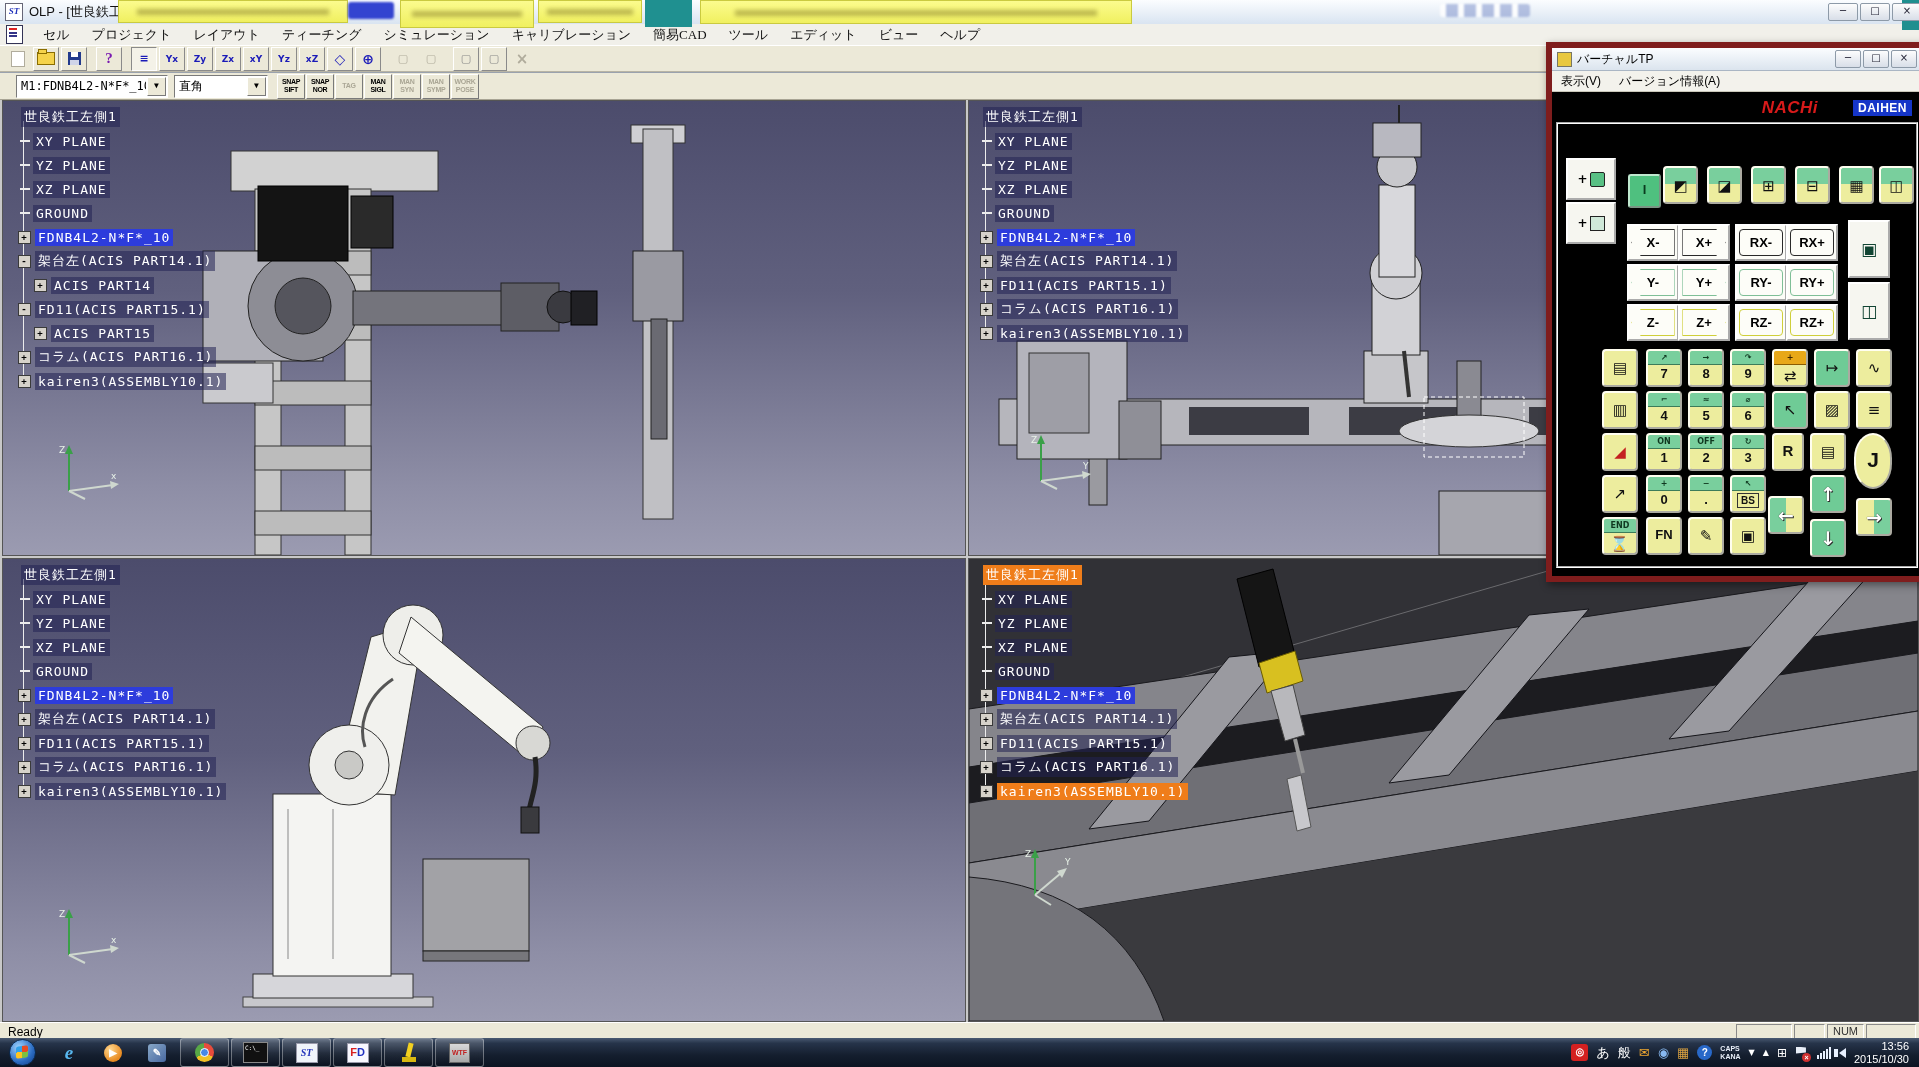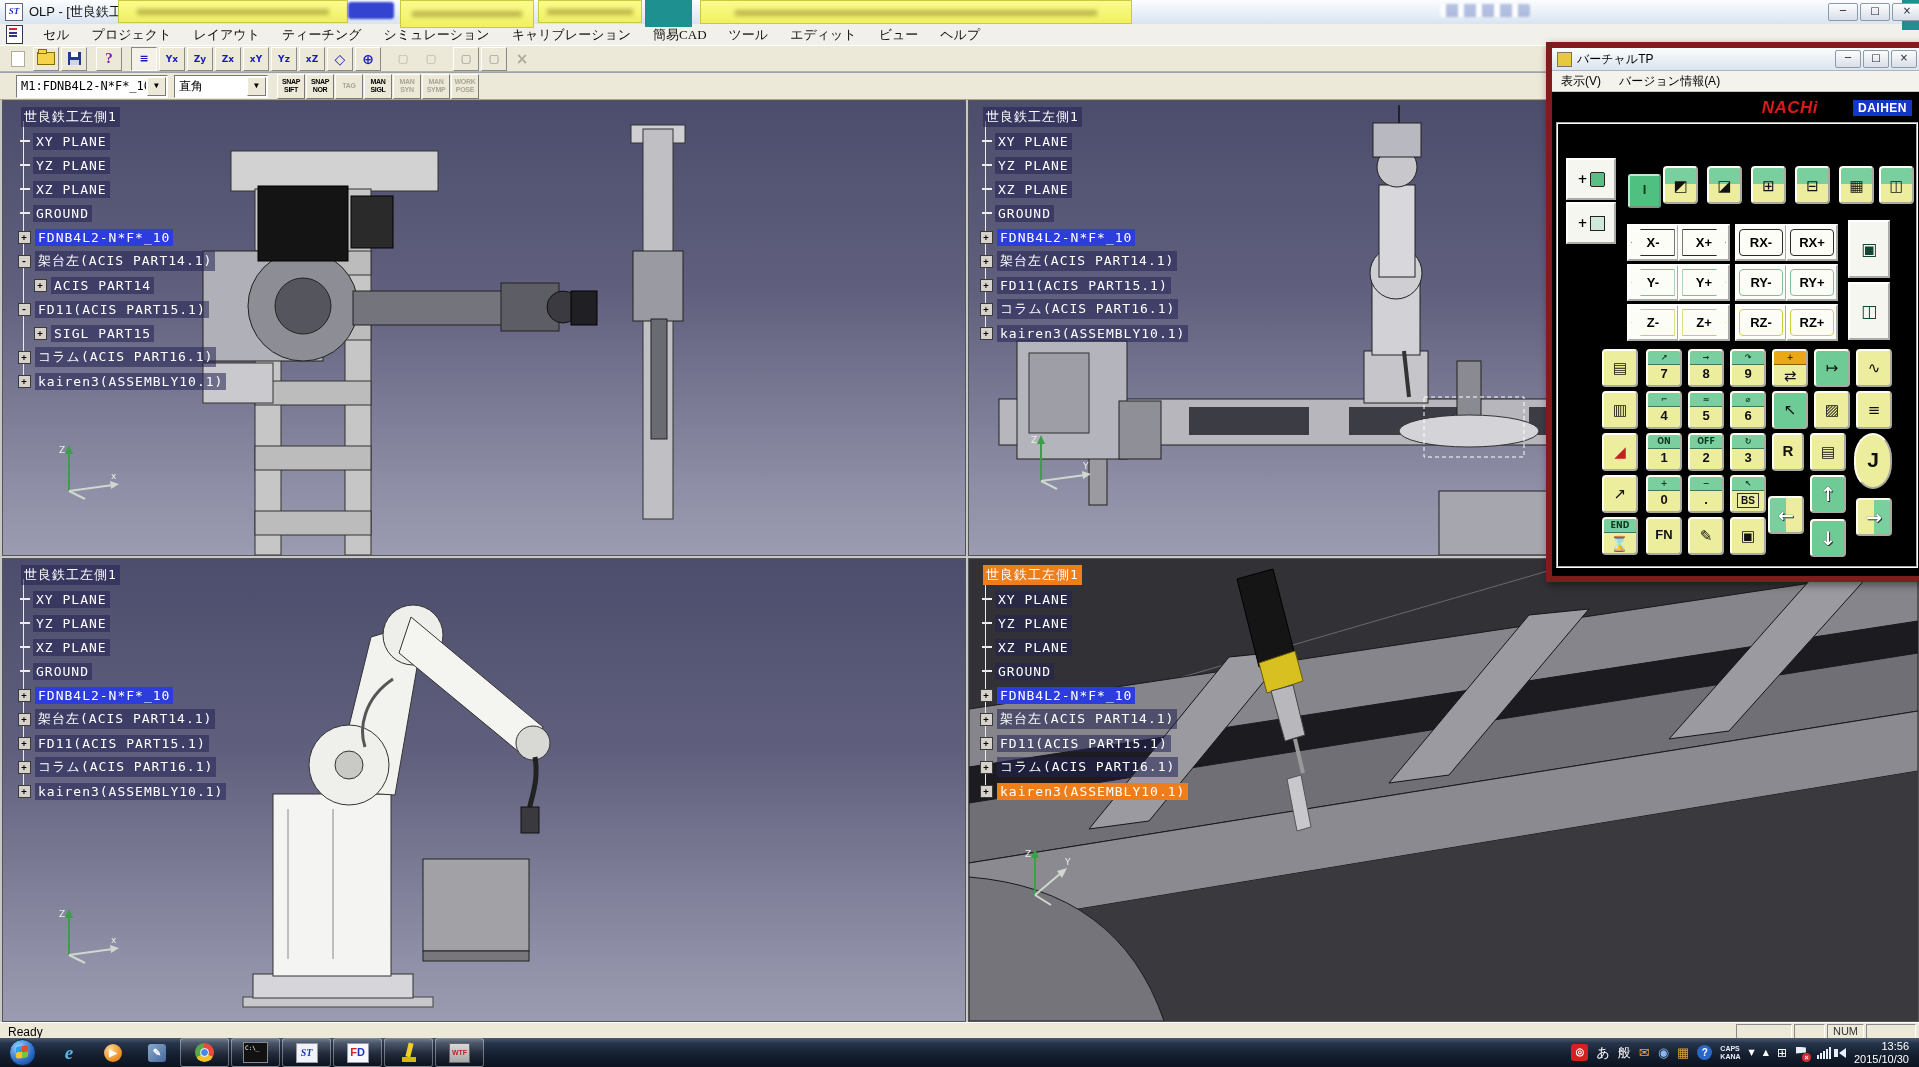--- a/index.html
+++ b/index.html
@@ -346,21 +346,21 @@
       <div class="ti ch">
           <span class="tb">+</span>
           <span class="tl">ACIS PART14</span>
         </div>
       <div class="ti">
           <span class="tb">-</span>
           <span class="tl">FD11(ACIS PART15.1)</span>
         </div>
       <div class="ti ch">
           <span class="tb">+</span>
-          <span class="tl">SIGL PART15</span>
+          <span class="tl">ACIS PART15</span>
         </div>
       <div class="ti">
           <span class="tb">+</span>
           <span class="tl">コラム(ACIS PART16.1)</span>
         </div>
       <div class="ti">
           <span class="tb">+</span>
           <span class="tl">kairen3(ASSEMBLY10.1)</span>
         </div>
     </div>

